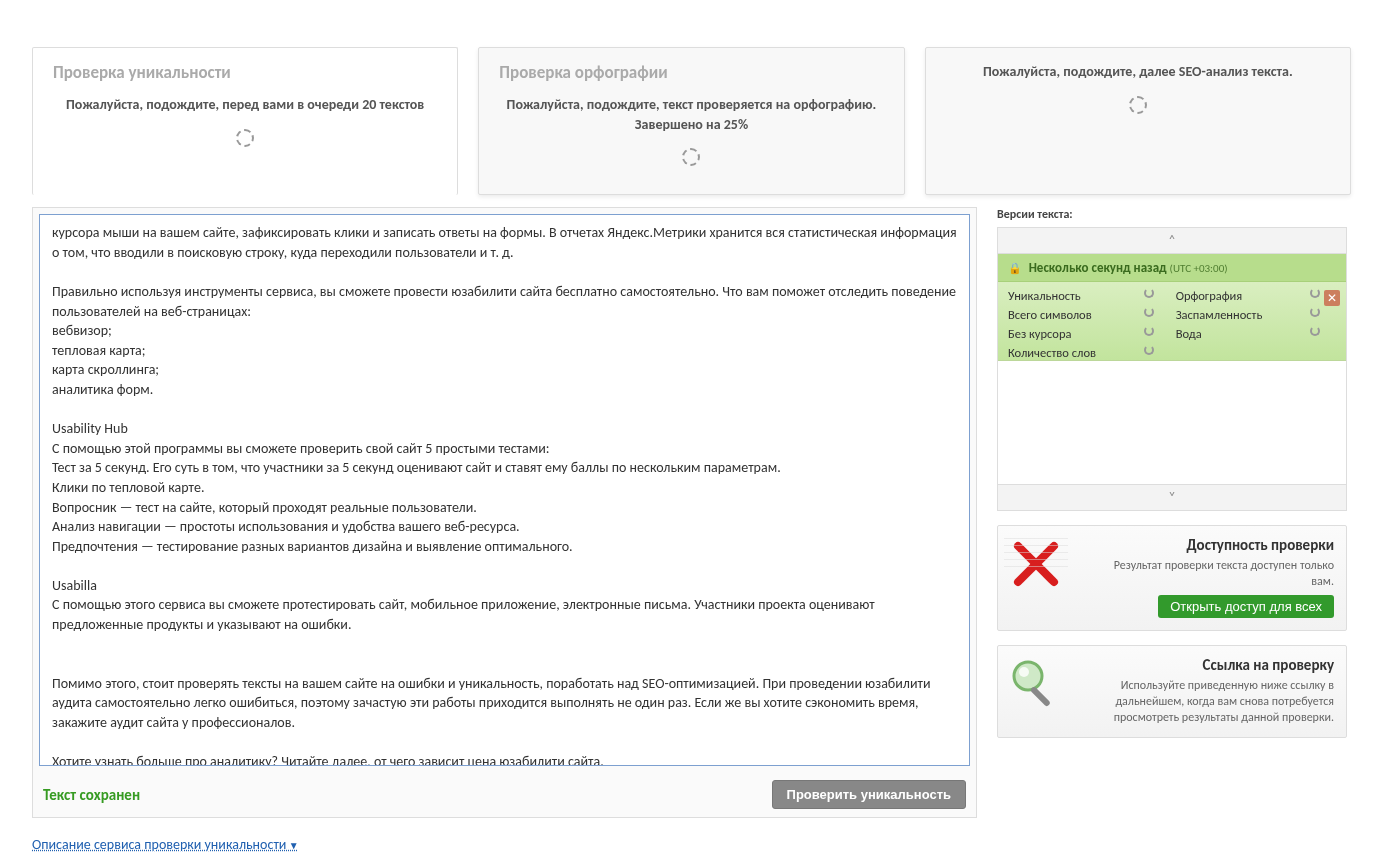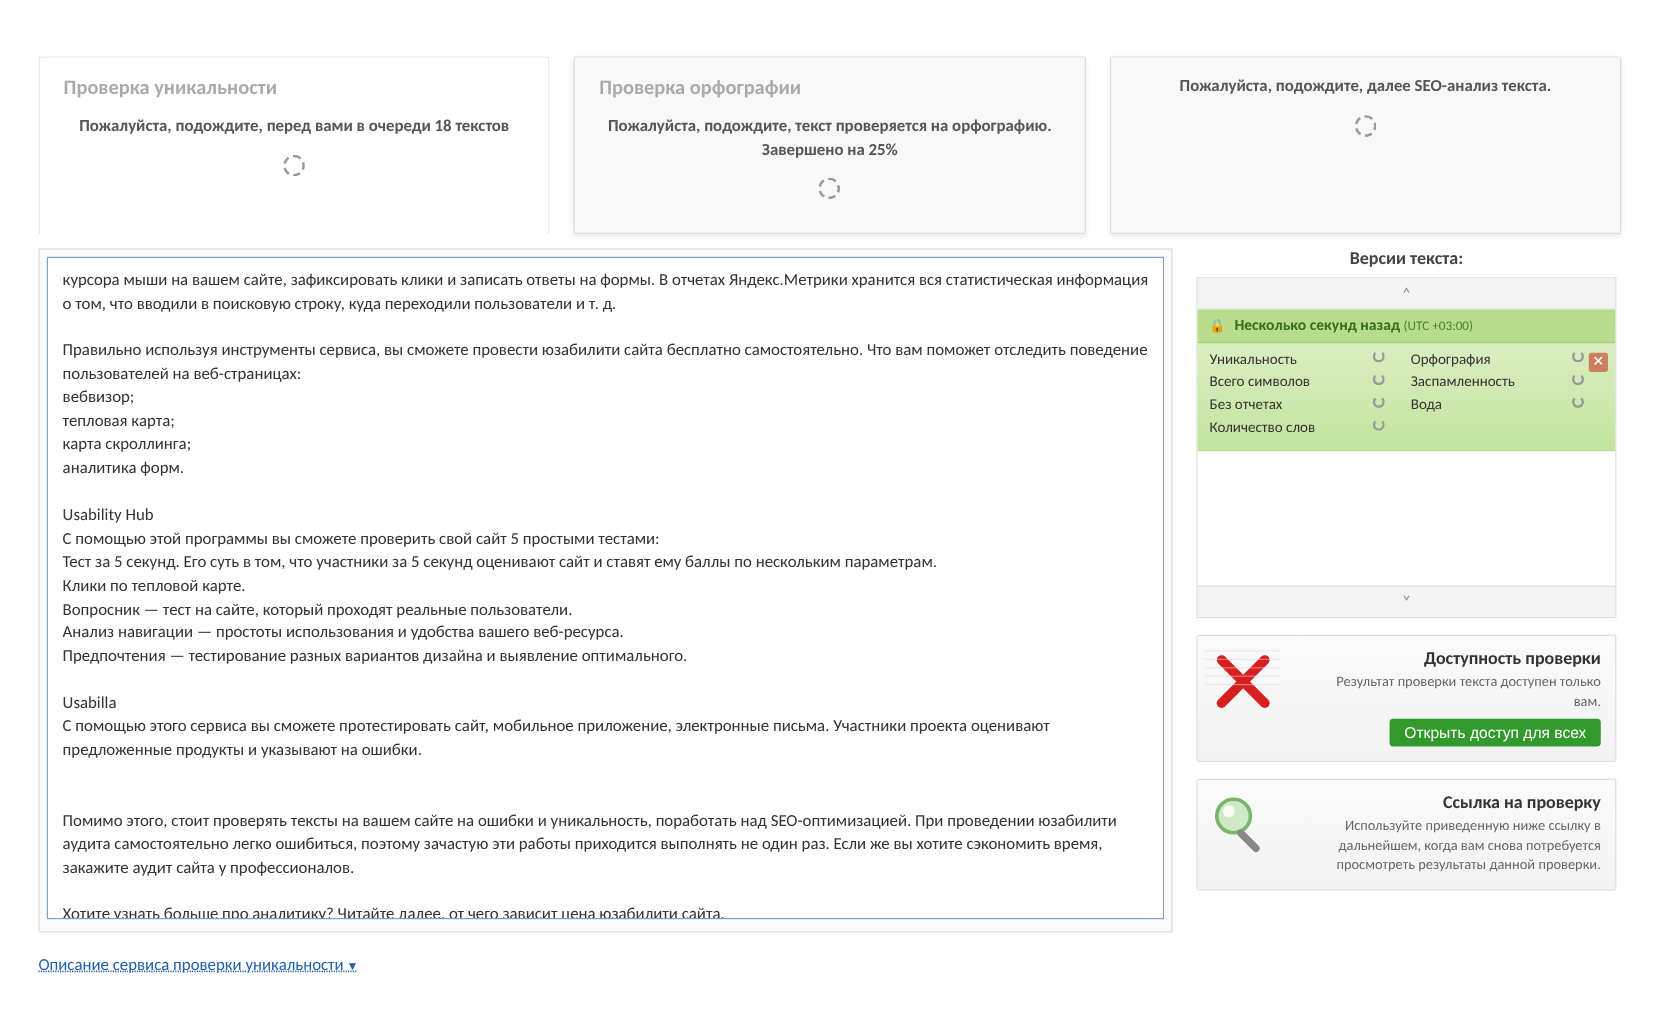--- a/index.html
+++ b/index.html
@@ -21,25 +21,25 @@
 .editor-wrap { border: 1px solid #ddd; padding: 6px; background: #fafafa; }
 .editor { width: 100%; height: 552px; border: 1px solid #7da0d0; padding: 8px 12px; font-family: Calibri, Arial, sans-serif; font-size: 14px; line-height: 1.4; color: #333; resize: none; overflow-y: scroll; background:#fff; }
 .editor-footer { display: flex; align-items: center; justify-content: space-between; padding: 10px 4px 2px; }
 .saved-msg { color: #369b22; font-weight: bold; font-size: 15px; }
 .check-btn { background: #888; color: #fff; border: 1px solid #777; padding: 6px 14px; border-radius: 3px; cursor: pointer; font-size: 13px; font-weight: bold; }
 
 .desc-link { display: inline-block; margin-top: 18px; color: #2060b0; text-decoration: underline dotted; font-size: 14px; cursor: pointer; }
 .desc-link::after { content: " \25BC"; font-size: 10px; text-decoration: none; }
 
 .versions { }
-.versions-title { font-weight: bold; font-size: 15px; margin-bottom: 6px; color:#444;text-align:center; }
+.versions-title { font-weight: bold; font-size: 12px; margin-bottom: 6px; color:#444; }
 .versions-box { border: 1px solid #ddd; background: #fff; }
 .vbar { text-align: center; padding: 4px; background:#f3f3f3; border-bottom:1px solid #ddd; color:#888; }
 .vbar.bottom { border-top:1px solid #ddd; border-bottom:none; }
-.version-item { background: linear-gradient(#e2f2cd, #c2e49d); border-bottom: 1px solid #bcd79a; position: relative; padding-bottom: 11px; }
+.version-item { background: linear-gradient(#e2f2cd, #c2e49d); border-bottom: 1px solid #bcd79a; position: relative; padding-bottom: 0; }
 .version-head { padding: 6px 10px; font-size: 13px; font-weight: bold; color: #3a6b1e; background: #b7dd8c; border-bottom: 1px solid #a8d07a; }
 .version-head .utc { font-size: 11px; font-weight: normal; color:#4f7d30; }
 .version-head::before { content: "\1F512"; font-size: 11px; margin-right: 4px; }
 .version-grid { display: grid; grid-template-columns: auto 26px auto 26px; column-gap: 6px; row-gap: 4px; padding: 6px 10px 0 10px; font-size: 12.5px; color: #333; }
 .mini-spin { display: inline-block; width:10px; height:10px; border: 2px solid #999; border-top-color: transparent; border-radius:50%; vertical-align:middle; }
 .del-btn { position: absolute; right: 6px; top: 36px; width: 16px; height: 16px; background: #cc7f5e; color:#fff; font-size:12px; line-height:16px; text-align:center; border-radius:2px; cursor:pointer; }
 .versions-body { min-height: 230px; }
 
 .info-card { border: 1px solid #ddd; border-radius: 2px; margin-top: 14px; padding: 10px 12px 12px 104px; position: relative; background: linear-gradient(#fbfbfb,#f2f2f2); }
 .info-card .icon-area { position: absolute; left: 6px; top: 6px; width: 64px; height: 64px; }
@@ -56,21 +56,21 @@
 .paper-bg .pline { height:1px; background:#ddd; margin-top:6px; }
 </style>
 </head>
 <body>
 
 <div class="container">
 
   <div class="tabs-row">
     <div class="tab active">
       <h3>Проверка уникальности</h3>
-      <div class="waiting">Пожалуйста, подождите, перед вами в очереди 18 текстов</div>
+      <div class="waiting">Пожалуйста, подождите, перед вами в очереди 20 текстов</div>
       <span class="spinner"></span>
     </div>
     <div class="tab">
       <h3>Проверка орфографии</h3>
       <div class="waiting">Пожалуйста, подождите, текст проверяется на орфографию. Завершено на 25%</div>
       <span class="spinner"></span>
     </div>
     <div class="tab">
       <div class="waiting">Пожалуйста, подождите, далее SEO-анализ текста.</div>
       <span class="spinner"></span>
@@ -96,20 +96,24 @@
 Анализ навигации — простоты использования и удобства вашего веб-ресурса.
 Предпочтения — тестирование разных вариантов дизайна и выявление оптимального.
 
 Usabilla
 С помощью этого сервиса вы сможете протестировать сайт, мобильное приложение, электронные письма. Участники проекта оценивают предложенные продукты и указывают на ошибки.
 
 
 Помимо этого, стоит проверять тексты на вашем сайте на ошибки и уникальность, поработать над SEO-оптимизацией. При проведении юзабилити аудита самостоятельно легко ошибиться, поэтому зачастую эти работы приходится выполнять не один раз. Если же вы хотите сэкономить время, закажите аудит сайта у профессионалов.
 
 Хотите узнать больше про аналитику? Читайте далее, от чего зависит цена юзабилити сайта.</textarea>
+        <div class="editor-footer">
+          <span class="saved-msg">Текст сохранен</span>
+          <button class="check-btn">Проверить уникальность</button>
+        </div>
       </div>
       <a class="desc-link">Описание сервиса проверки уникальности</a>
     </div>
 
     <div class="right-col">
       <div class="versions">
         <div class="versions-title">Версии текста:</div>
         <div class="versions-box">
           <div class="vbar"><span>˄</span></div>
           <div class="versions-body">
@@ -121,21 +125,21 @@
               <div class="del-btn">✕</div>
               <div class="version-grid">
                 <span>Уникальность</span>
                   <span class="mini-spin"></span>
                 <span>Орфография</span>
                   <span class="mini-spin"></span>
                 <span>Всего символов</span>
                   <span class="mini-spin"></span>
                 <span>Заспамленность</span>
                   <span class="mini-spin"></span>
-                <span>Без отчетах</span>
+                <span>Без курсора</span>
                   <span class="mini-spin"></span>
                 <span>Вода</span>
                   <span class="mini-spin"></span>
                 <span>Количество слов</span>
                   <span class="mini-spin"></span>
                 <span></span>
                   <span></span>
               </div>
             </div>
           </div>

